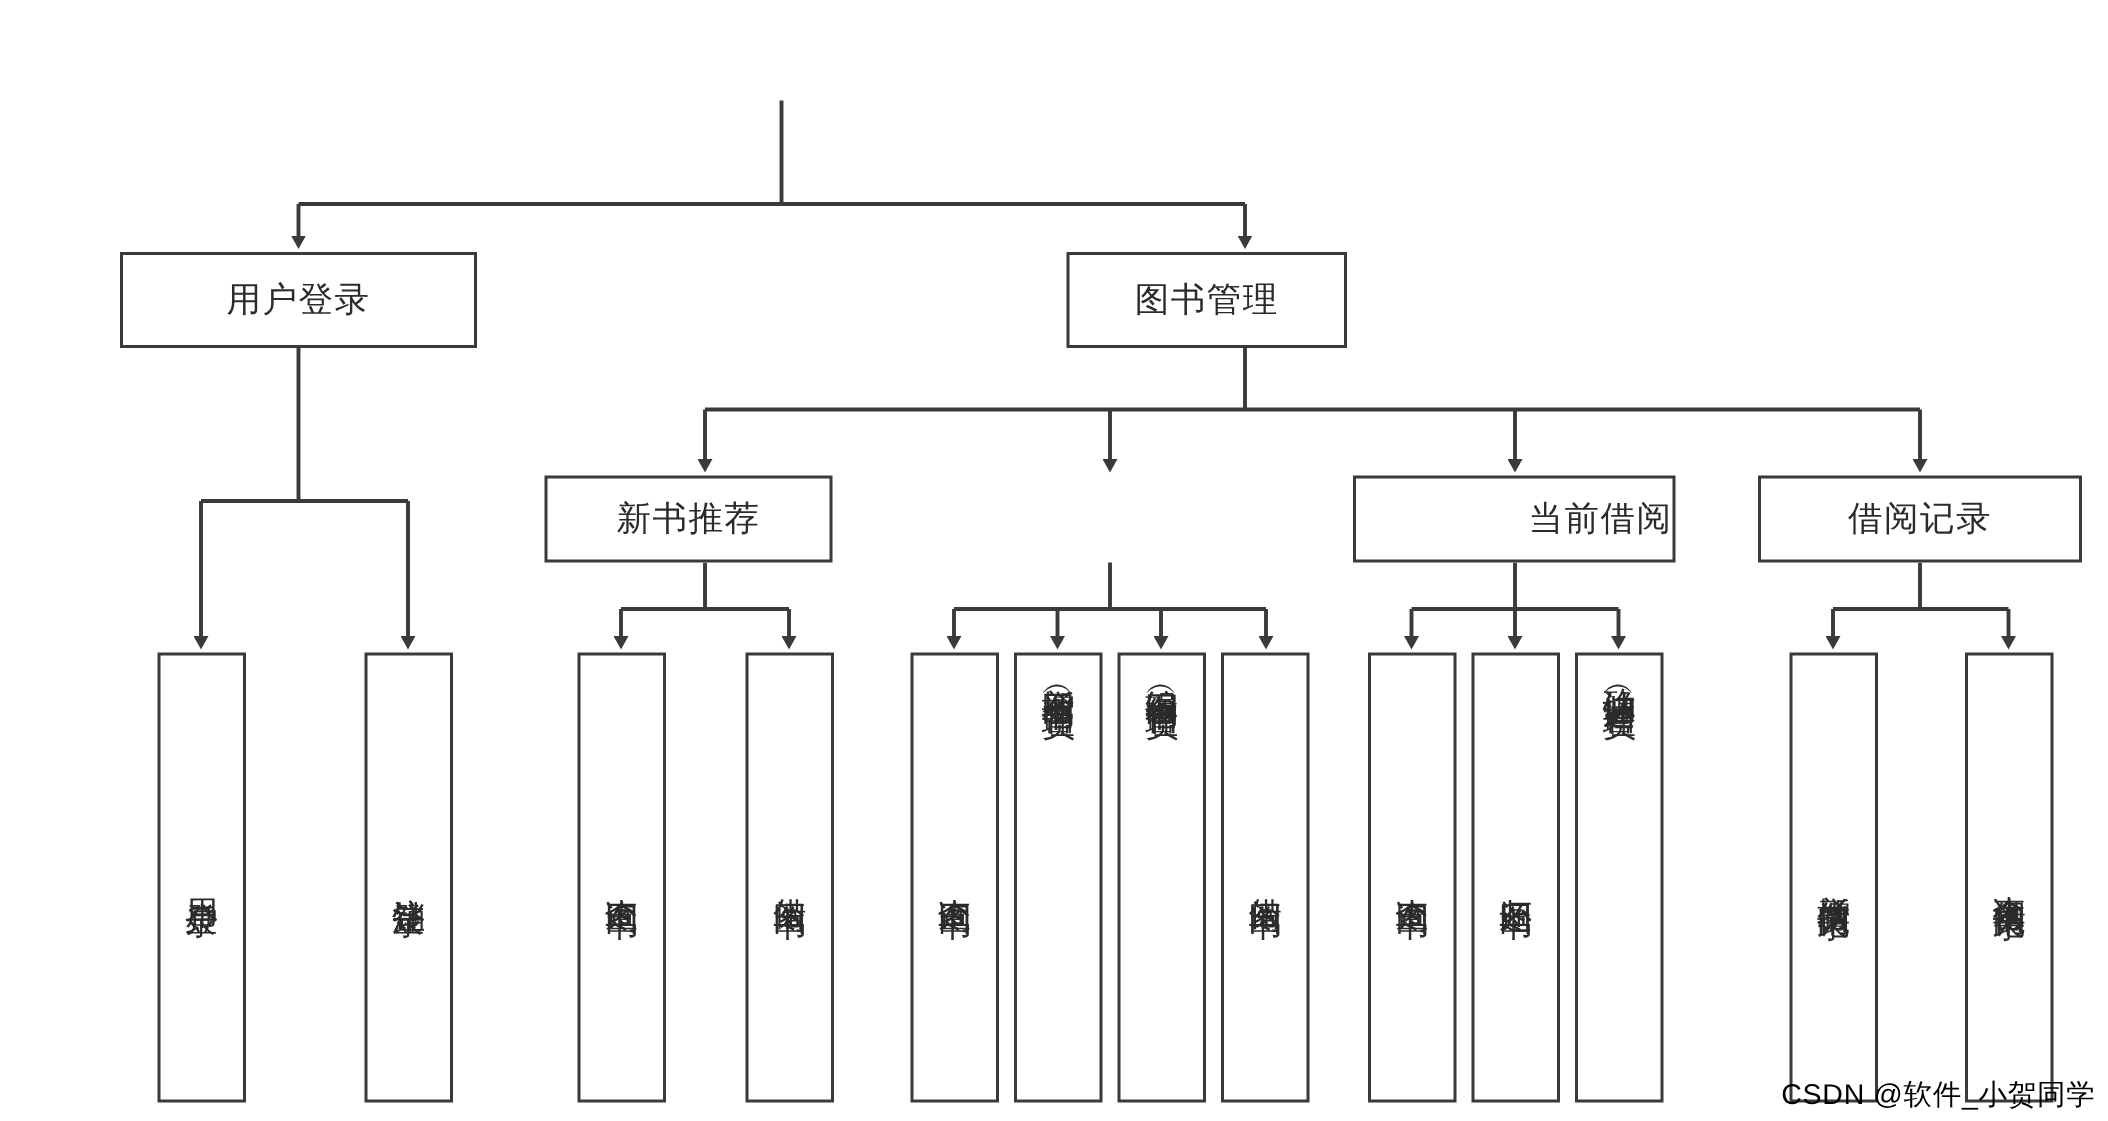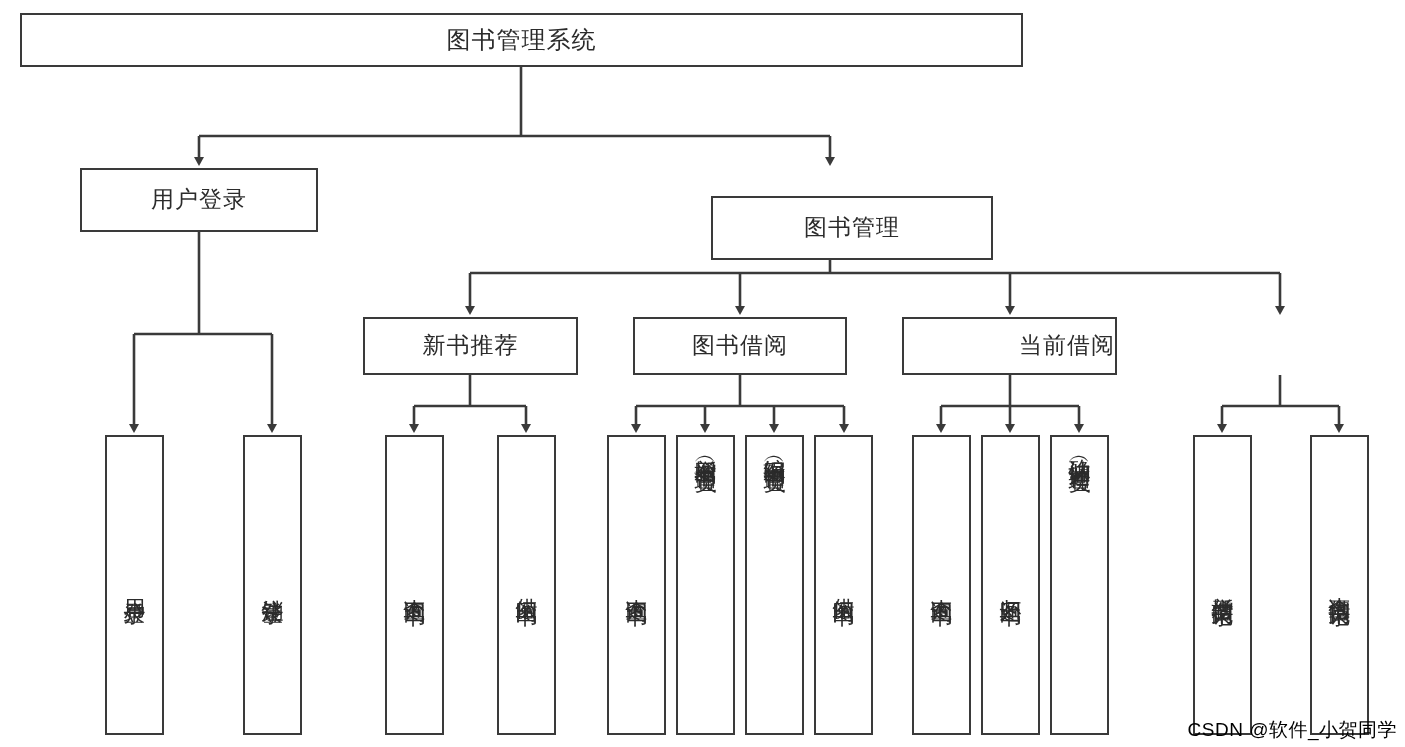--- a/index.html
+++ b/index.html
@@ -114,39 +114,36 @@
       <path d="M1010,406 L1010,425" marker-end="url(#arrow)"></path>
       <path d="M1079,406 L1079,425" marker-end="url(#arrow)"></path>
 
       <path d="M1280,375 L1280,406"></path>
       <path d="M1222,406 L1339,406"></path>
       <path d="M1222,406 L1222,425" marker-end="url(#arrow)"></path>
       <path d="M1339,406 L1339,425" marker-end="url(#arrow)"></path>
     </g>
   </svg>
 
-  <div class="node node-h node-root" style="left:20px;top:13px;width:1003px;height:54px;">
-    <span>图书管理系统</span>
-  </div>
 
   <div class="node node-h" style="left:80px;top:168px;width:238px;height:64px;">
     <span>用户登录</span>
   </div>
-  <div class="node node-h" style="left:711px;top:168px;width:282px;height:64px;margin-top:28px;">
+  <div class="node node-h" style="left:711px;top:168px;width:187px;height:64px;">
     <span>图书管理</span>
   </div>
 
-  <div class="node node-h" style="left:363px;top:317px;width:215px;height:58px;">
+  <div class="node node-h" style="left:363px;top:317px;width:192px;height:58px;">
     <span>新书推荐</span>
-  </div>
-  <div class="node node-h" style="left:633px;top:317px;width:214px;height:58px;">
-    <span>图书借阅</span>
   </div>
   <div class="node node-h" style="left:902px;top:317px;width:215px;height:58px;justify-content:flex-end;">
     <span>当前借阅</span>
+  </div>
+  <div class="node node-h" style="left:1172px;top:317px;width:216px;height:58px;">
+    <span>借阅记录</span>
   </div>
 
   <div class="node leaf" style="left:105px;top:435px;width:59px;height:300px;">
     <div class="leaf-inner">
       <span class="vtext">用户登录</span>
     </div>
   </div>
   <div class="node leaf" style="left:243px;top:435px;width:59px;height:300px;">
     <div class="leaf-inner">
       <span class="vtext">注销登录</span>

